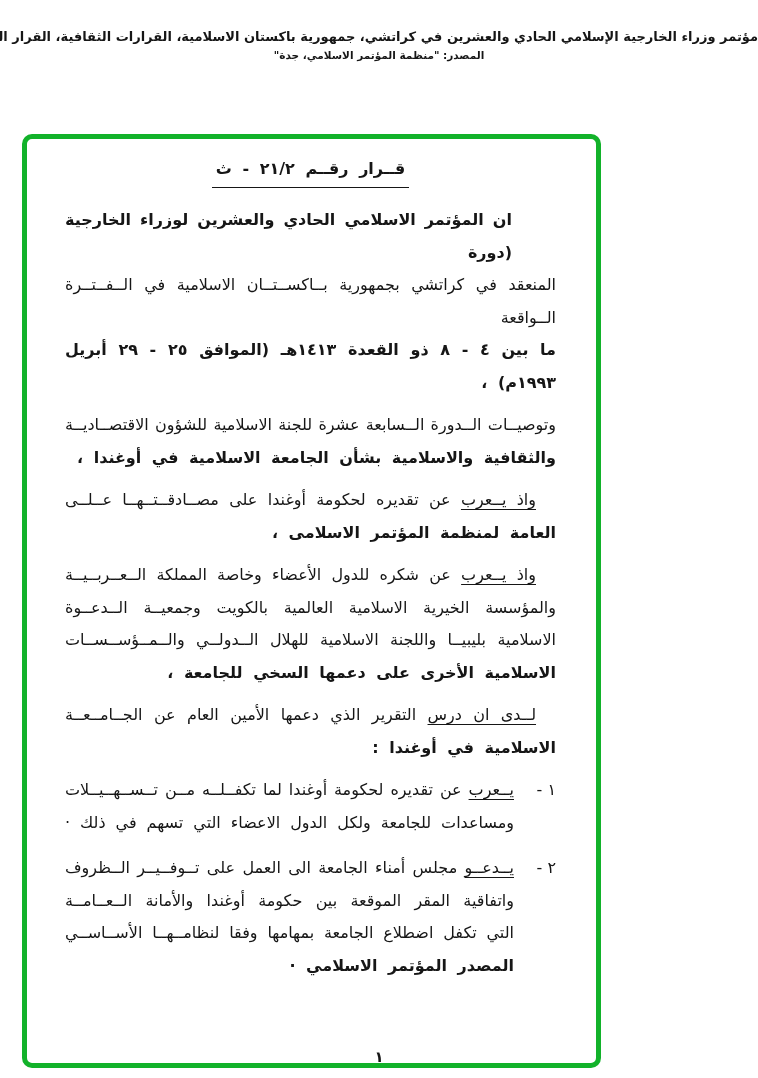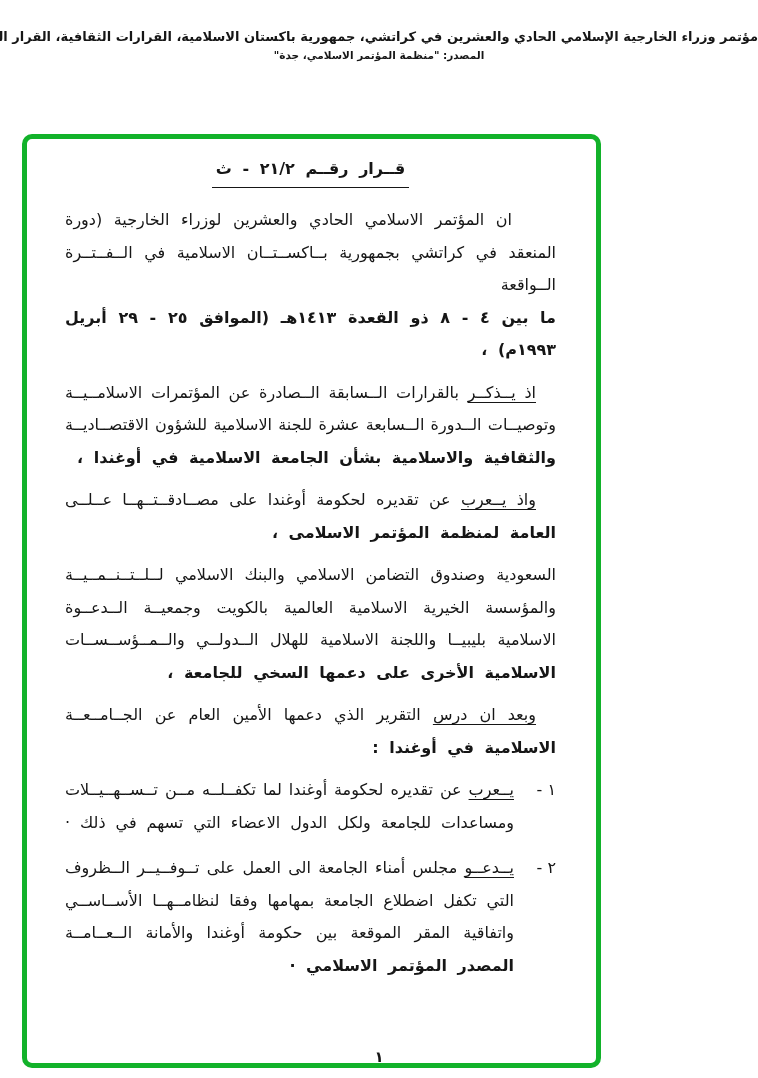--- a/index.html
+++ b/index.html
@@ -38,21 +38,21 @@
   }
 
   .line {
     font-size:16px;
     line-height:32.5px;
     text-align:justify;
     text-align-last:justify;
     text-justify:inter-word;
   }
   .line.end { text-align-last:right; word-spacing:5px;font-weight:bold; }
-  .ind1 { padding-right:44px; }
+  .ind1 { padding-right:44px;font-weight:bold; }
   .ind2 { padding-right:20px; }
   .para { margin-bottom:10px; }
   .u { text-decoration:underline; text-underline-offset:4px; }
 
   .item { display:flex; margin-bottom:13px; }
   .num { flex:0 0 42px; font-size:16px; line-height:32.5px; }
   .ibody { flex:1; }
 
   .page-num {
     position:absolute; left:0; right:0; bottom:12px;
@@ -76,55 +76,54 @@
     </div>
   </div>
 
   <div class="para">
     <div class="line ind1">ان المؤتمر الاسلامي الحادي والعشرين لوزراء الخارجية (دورة</div>
     <div class="line">المنعقد في كراتشي بجمهورية بــاكســتــان الاسلامية في الــفــتــرة الــواقعة</div>
     <div class="line end">ما بين ٤ - ٨ ذو القعدة ١٤١٣هـ (الموافق ٢٥ - ٢٩ أبريل ١٩٩٣م) ،</div>
   </div>
 
   <div class="para">
-    <div class="line ind2"><span class="u">اذ يــذكــر</span><span> بالقرارات الــسابقة الــصادرة عن المؤتمرات الاسلامــيــة</span></div>
     <div class="line">وتوصيــات الــدورة الــسابعة عشرة للجنة الاسلامية للشؤون الاقتصــاديــة</div>
     <div class="line end">والثقافية والاسلامية بشأن الجامعة الاسلامية في أوغندا ،</div>
   </div>
 
   <div class="para">
     <div class="line ind2"><span class="u">واذ يــعرب</span><span> عن تقديره لحكومة أوغندا على مصــادقــتــهــا عــلــى</span></div>
     <div class="line end">العامة لمنظمة المؤتمر الاسلامى ،</div>
   </div>
 
   <div class="para">
-    <div class="line">السعودية وصندوق التضامن الاسلامي والبنك الاسلامي لــلــتــنــمــيــة</div>
+    <div class="line ind2"><span class="u">واذ يــعرب</span><span> عن شكره للدول الأعضاء وخاصة المملكة الــعــربــيــة</span></div>
     <div class="line">والمؤسسة الخيرية الاسلامية العالمية بالكويت وجمعيــة الــدعــوة</div>
     <div class="line">الاسلامية بليبيــا واللجنة الاسلامية للهلال الــدولــي والــمــؤســســات</div>
     <div class="line end">الاسلامية الأخرى على دعمها السخي للجامعة ،</div>
   </div>
 
   <div class="para">
-    <div class="line ind2"><span class="u">وبعد ان درس</span><span> التقرير الذي دعمها الأمين العام عن الجــامــعــة</span></div>
+    <div class="line ind2"><span class="u">لــدى ان درس</span><span> التقرير الذي دعمها الأمين العام عن الجــامــعــة</span></div>
     <div class="line end">الاسلامية في أوغندا :</div>
   </div>
 
   <div class="item">
     <div class="num">١ -</div>
     <div class="ibody">
       <div class="line"><span class="u">يــعرب</span><span> عن تقديره لحكومة أوغندا لما تكفــلــه مــن تــســهــيــلات</span></div>
       <div class="line">ومساعدات للجامعة ولكل الدول الاعضاء التي تسهم في ذلك ·</div>
     </div>
   </div>
 
   <div class="item">
     <div class="num">٢ -</div>
     <div class="ibody">
       <div class="line"><span class="u">يــدعــو</span><span> مجلس أمناء الجامعة الى العمل على تــوفــيــر الــظروف</span></div>
+      <div class="line">واتفاقية المقر الموقعة بين حكومة أوغندا والأمانة الــعــامــة</div>
       <div class="line">التي تكفل اضطلاع الجامعة بمهامها وفقا لنظامــهــا الأســاســي</div>
-      <div class="line">واتفاقية المقر الموقعة بين حكومة أوغندا والأمانة الــعــامــة</div>
       <div class="line end">المصدر المؤتمر الاسلامي ·</div>
     </div>
   </div>
 
 </div>
 
 <div class="page-num">١</div>
 
 </body></html>

